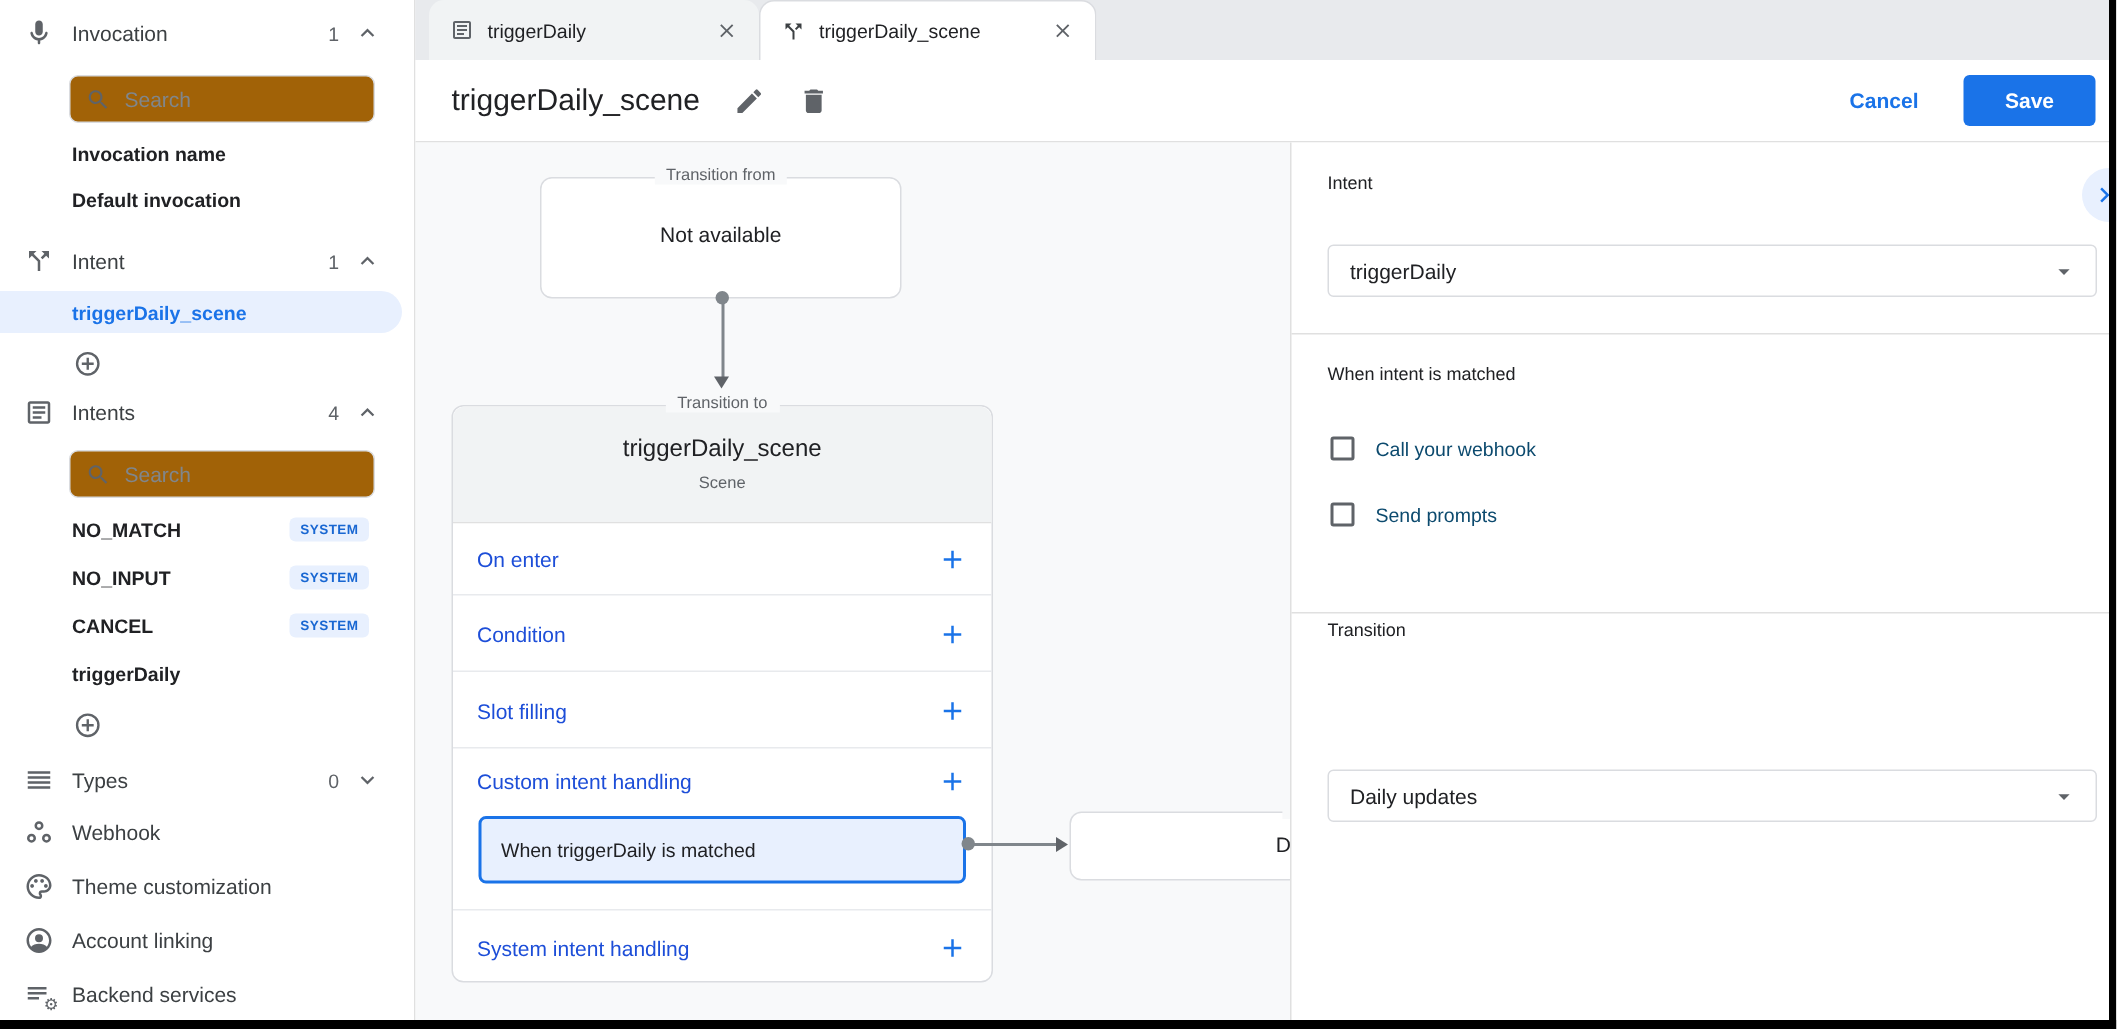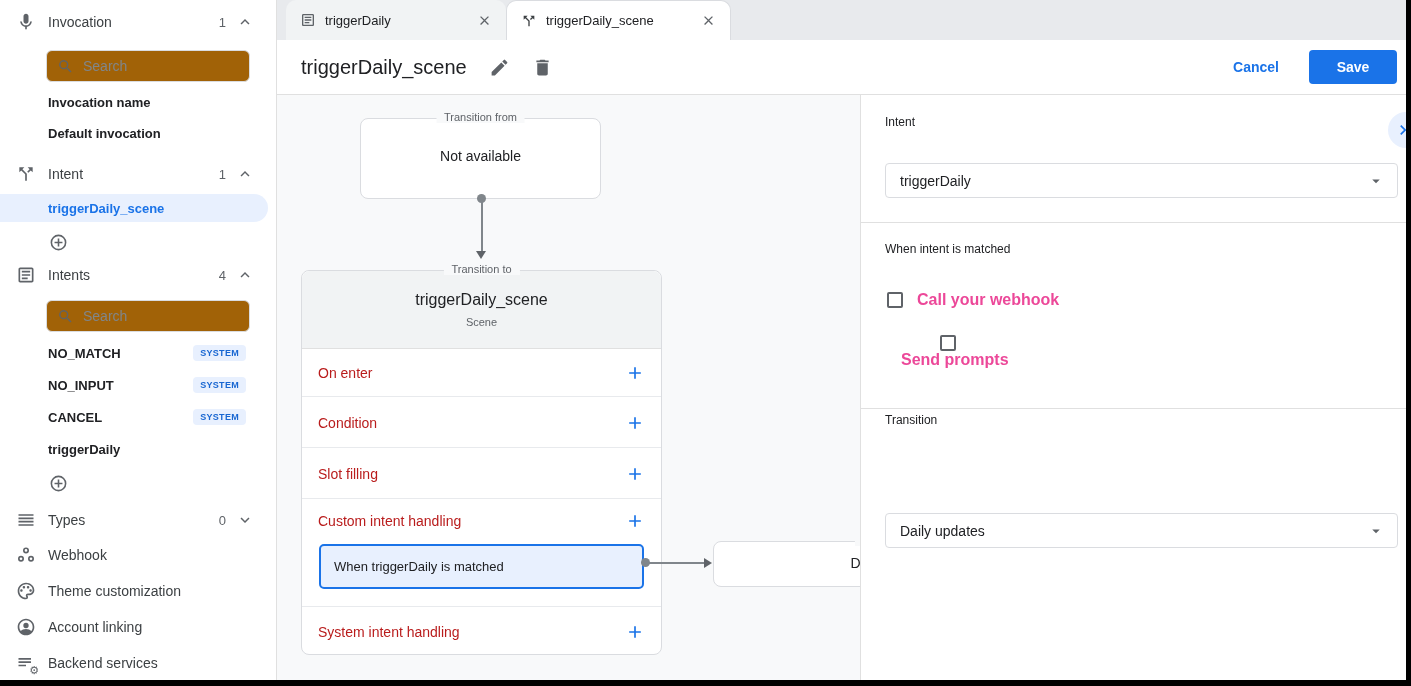--- a/index.html
+++ b/index.html
@@ -55,39 +55,39 @@
   .dot { position:absolute; width:9px; height:9px; border-radius:50%; background:#80868b; }
   .vline { position:absolute; width:2px; background:#80868b; }
   .hline { position:absolute; height:2px; background:#80868b; }
   .arr-down { position:absolute; width:0; height:0; border-left:5px solid transparent; border-right:5px solid transparent; border-top:8px solid #5f6368; }
   .arr-right { position:absolute; width:0; height:0; border-top:5px solid transparent; border-bottom:5px solid transparent; border-left:8px solid #5f6368; }
   .scene-card { left:24px; top:175px; width:361px; height:385px; background:#fff; }
   .scene-head { background:#f1f3f4; height:78px; border-bottom:1px solid #e0e0e0; border-radius:8px 8px 0 0; text-align:center; padding-top:20px; }
   .scene-head .t { font-size:16px; color:#202124; }
   .scene-head .s { font-size:11px; color:#5f6368; margin-top:7px; }
   .scene-row { position:relative; border-bottom:1px solid #e8eaed; padding:0 16px; }
-  .scene-row .rl { font-size:14px; color:#b91c1c; }
+  .scene-row .rl { font-size:14px; color:#1d4ed8; }
   .row-top { display:flex; align-items:center; justify-content:space-between; }
   .plus-btn { width:20px; height:20px; cursor:pointer; }
   .child-item { position:relative; margin:2px 1px 0 1px; height:45px; background:#e8f0fe; border:2px solid #1a73e8; border-radius:5px; display:flex; align-items:center; padding-left:13px; font-size:13px; color:#202124; cursor:pointer; }
   .target-box { left:436px; top:446px; width:360px; height:46px; }
   .target-text { position:absolute; width:100%; text-align:center; top:13px; font-size:14px; color:#202124; }
 
   
   .panel { position:absolute; left:860px; top:95px; right:5px; bottom:6px; background:#fff; border-left:1px solid #e0e0e0; }
   .p-h { position:absolute; left:24px; font-size:12px; color:#202124; }
   .collapse-pill { position:absolute; top:17px; right:-18px; width:36px; height:36px; border-radius:50%; background:#e8f0fe; display:flex; align-items:center; padding-left:5px; cursor:pointer; }
   .collapse-pill svg { width:20px; height:20px; }
   .p-select { position:absolute; left:24px; width:513px; height:35px; border:1px solid #dadce0; border-radius:4px; display:flex; align-items:center; padding:0 12px 0 14px; font-size:14px; color:#202124; cursor:pointer; background:#fff; }
   .p-select .lbl { flex:1; }
   .p-select svg { width:18px; height:18px; }
   .p-div { position:absolute; left:0; right:0; height:1px; background:#e0e0e0; }
   .cb-row { position:absolute; left:26px; display:flex; align-items:center; cursor:pointer; }
   .cb-box { width:16px; height:16px; border:2px solid #5f6368; border-radius:2px; background:#fff; }
-  .cb-lbl { margin-left:14px; font-size:16px; font-weight:700; color:#ec4899; }
+  .cb-lbl { margin-left:14px; font-size:13px; font-weight:400; color:#0c4a6e; }
   .p-desc { position:absolute; left:24px; width:500px; font-size:13px; line-height:19px; color:#5f6368; }
 
   .edge-right { position:absolute; top:0; right:0; width:5px; height:100%; background:#000; }
   .edge-bottom { position:absolute; left:0; bottom:0; width:100%; height:6px; background:#000; }
   svg { display:block; }
 </style>
 </head>
 <body>
 
 <div class="screen">
@@ -399,21 +399,21 @@
 
     <div class="p-div" style="top:127px;"></div>
 
     <div class="p-h" style="top:147px;">When intent is matched</div>
 
     <div class="cb-row" style="top:196px;">
       <span class="cb-box"></span>
       <span class="cb-lbl">Call your webhook</span>
     </div>
 
-    <div class="cb-row" style="top:240px;flex-direction:column;">
+    <div class="cb-row" style="top:240px;">
       <span class="cb-box"></span>
       <span class="cb-lbl">Send prompts</span>
     </div>
 
     <div class="p-div" style="top:313px;"></div>
 
     <div class="p-h" style="top:318px;">Transition</div>
 
 
     <div class="p-select" style="top:418px;">

